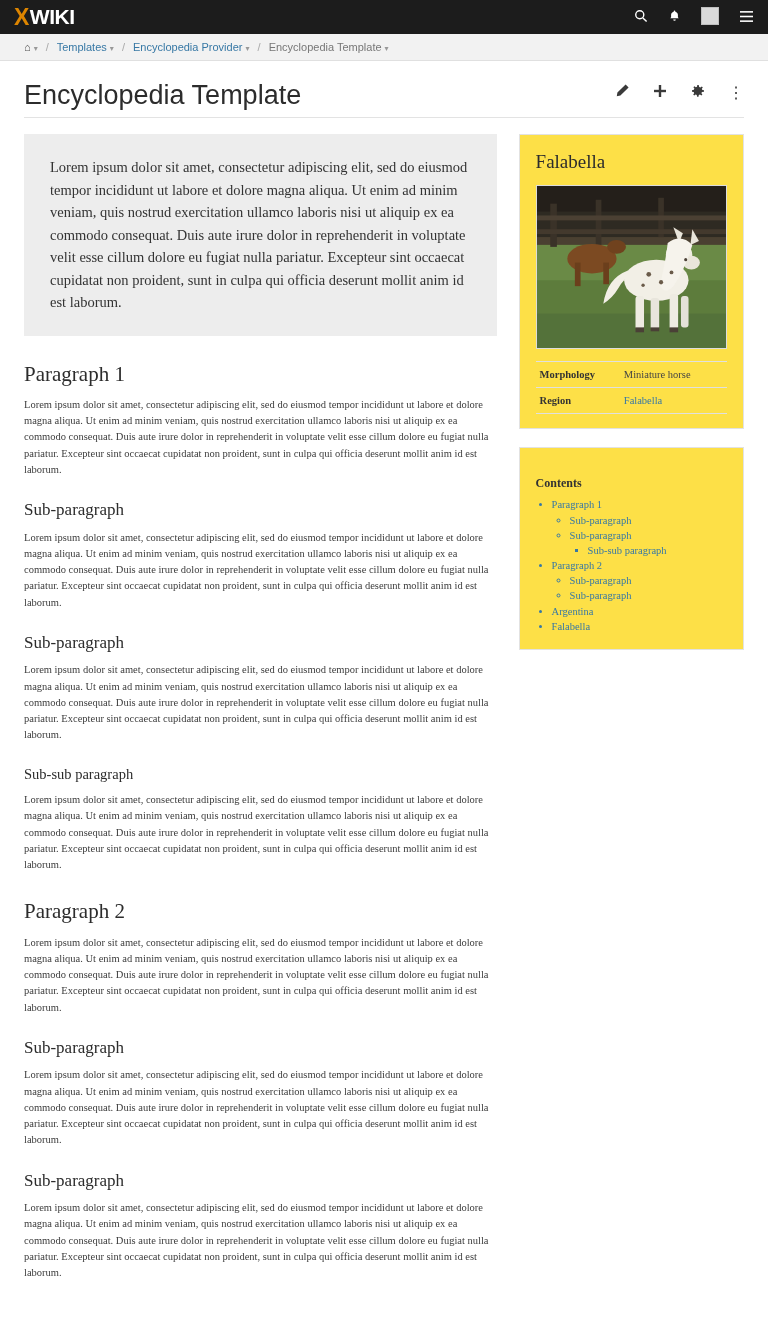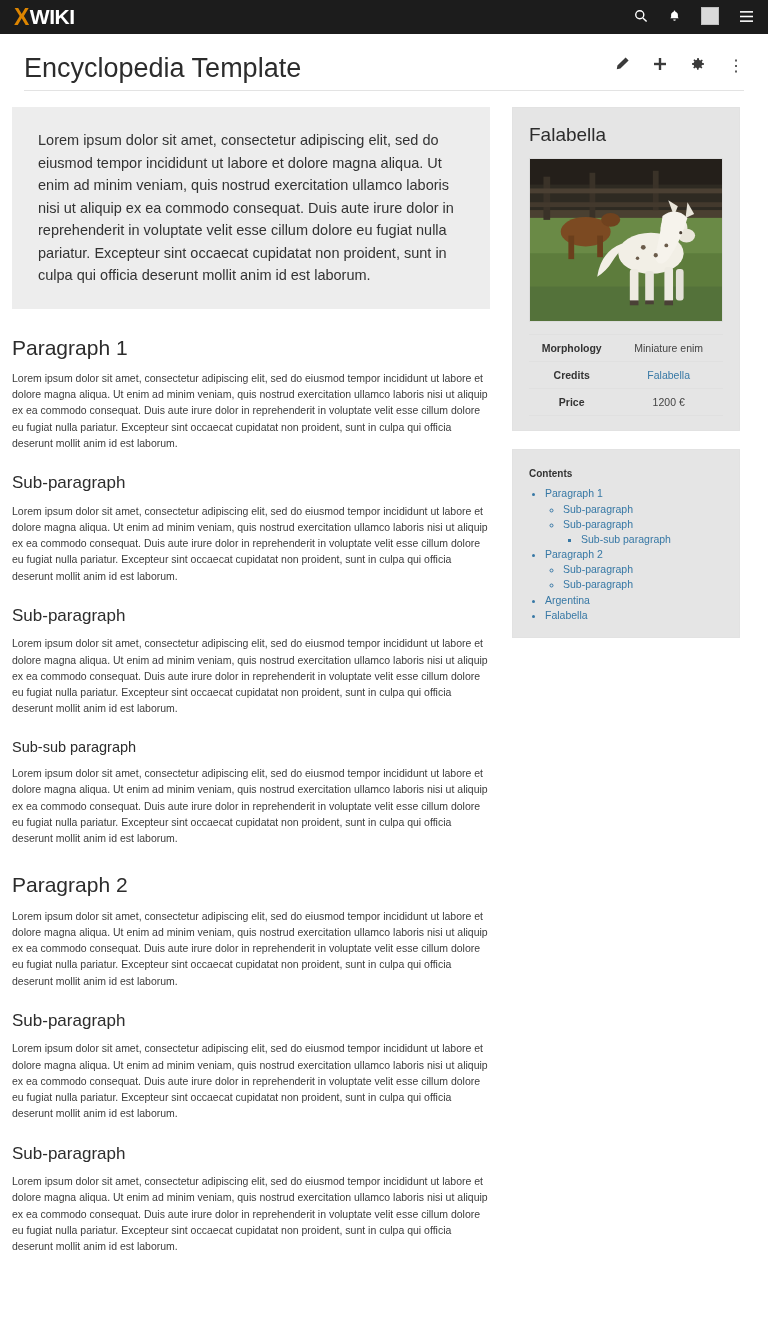--- a/index.html
+++ b/index.html
@@ -100,23 +100,24 @@
   }
   .hr-sep {
     border: 0;
     border-top: 1px solid #e3e3e3;
     margin: 0 24px;
   }
 
   
   .content-wrap {
     display: flex;
-    padding: 16px 24px 0 12px;
+    padding: 16px 24px 0 24px;
     gap: 22px;
     align-items: flex-start;
+    font-family: Liberation Serif, serif;
   }
   .main-col { width: 478px; }
   .side-col { width: 228px; }
 
   
   .intro-box {
     background: #ededed;
     padding: 22px 26px;
     font-size: 14.5px;
     line-height: 1.55;
@@ -154,21 +155,21 @@
   }
   .ext::after {
     content: "↗";
     font-size: 8px;
     margin-left: 2px;
     display: inline-block;
   }
 
   
   .panel {
-    background: #e5e5e5;
+    background: #fde047;
     border: 1px solid #e2e2e2;
     padding: 14px 16px;
     margin-bottom: 18px;
   }
   .panel-title {
     font-size: 19px;
     font-weight: normal;
     color: #2c2c2c;
     margin: 2px 0 12px 0;
   }
@@ -178,37 +179,36 @@
     display: block;
     border: 1px solid #dcdcdc;
     background: #4a6c35;
     overflow: hidden;
   }
   table.props {
     width: 100%;
     border-collapse: collapse;
     margin-top: 12px;
     font-size: 10.5px;
-    text-align: center;
   }
   table.props td {
     padding: 7px 4px;
     border-bottom: 1px solid #e0e0e0;
     vertical-align: top;
   }
   table.props tr:first-child td { border-top: 1px solid #e0e0e0; }
   table.props td.k { font-weight: bold; color: #333; width: 44%; }
   table.props td.v { color: #444; }
   table.props td.v a { color: #3778a5; text-decoration: none; }
 
   .contents-title {
-    font-size: 10px;
+    font-size: 12px;
     font-weight: bold;
     color: #333;
-    margin: 4px 0 7px 0;
+    margin: 14px 0 7px 0;
   }
   ul.toc, ul.toc ul {
     margin: 0;
     padding-left: 18px;
   }
   ul.toc { padding-left: 16px; }
   ul.toc li {
     font-size: 10.5px;
     line-height: 1.35;
     margin: 1px 0;
@@ -249,20 +249,29 @@
       <span class="ticon">
         <svg width="15" height="13" viewBox="0 0 16 14" stroke="#ffffff" stroke-width="1.7">
             <line x1="1" y1="2" x2="15" y2="2"></line>
             <line x1="1" y1="7" x2="15" y2="7"></line>
             <line x1="1" y1="12" x2="15" y2="12"></line>
           </svg>
       </span>
     </div>
   </div>
 
+  <div class="breadcrumb-bar">
+    <span class="bc-home">⌂</span><span class="caret">▾</span>
+    <span class="sep">/</span>
+    <a href="#">Templates</a><span class="caret">▾</span>
+    <span class="sep">/</span>
+    <a href="#">Encyclopedia Provider</a><span class="caret">▾</span>
+    <span class="sep">/</span>
+    <span>Encyclopedia Template</span><span class="caret">▾</span>
+  </div>
 
   <div class="doc-header">
     <h1 class="doc-title">Encyclopedia Template</h1>
     <div class="doc-actions">
       <span class="act">
         <svg width="16" height="16" viewBox="0 0 16 16" fill="#3a3a3a">
             <path d="M11.6 1.4l3 3-8.2 8.2-3.6.6.6-3.6 8.2-8.2z"></path>
           </svg>
       </span>
       <span class="act">
@@ -357,29 +366,25 @@
             <circle cx="142" cy="88" r="2" fill="#6a5b4a"></circle>
             <circle cx="112" cy="101" r="1.8" fill="#6a5b4a"></circle>
             <circle cx="157" cy="75" r="1.6" fill="#4b4036"></circle>
           </svg>
         </div>
 
         <table class="props">
           <tbody>
             <tr>
               <td class="k">Morphology</td>
-              <td class="v">Miniature enim</td>
+              <td class="v">Miniature horse</td>
             </tr>
             <tr>
-              <td class="k">Credits</td>
+              <td class="k">Region</td>
               <td class="v"><a href="#">Falabella</a></td>
-            </tr>
-            <tr>
-              <td class="k">Price</td>
-              <td class="v">1200 €</td>
             </tr>
           </tbody>
         </table>
       </div>
 
       <div class="panel">
         <div class="contents-title">Contents</div>
         <ul class="toc">
           <li>
             <a href="#">Paragraph 1</a>

